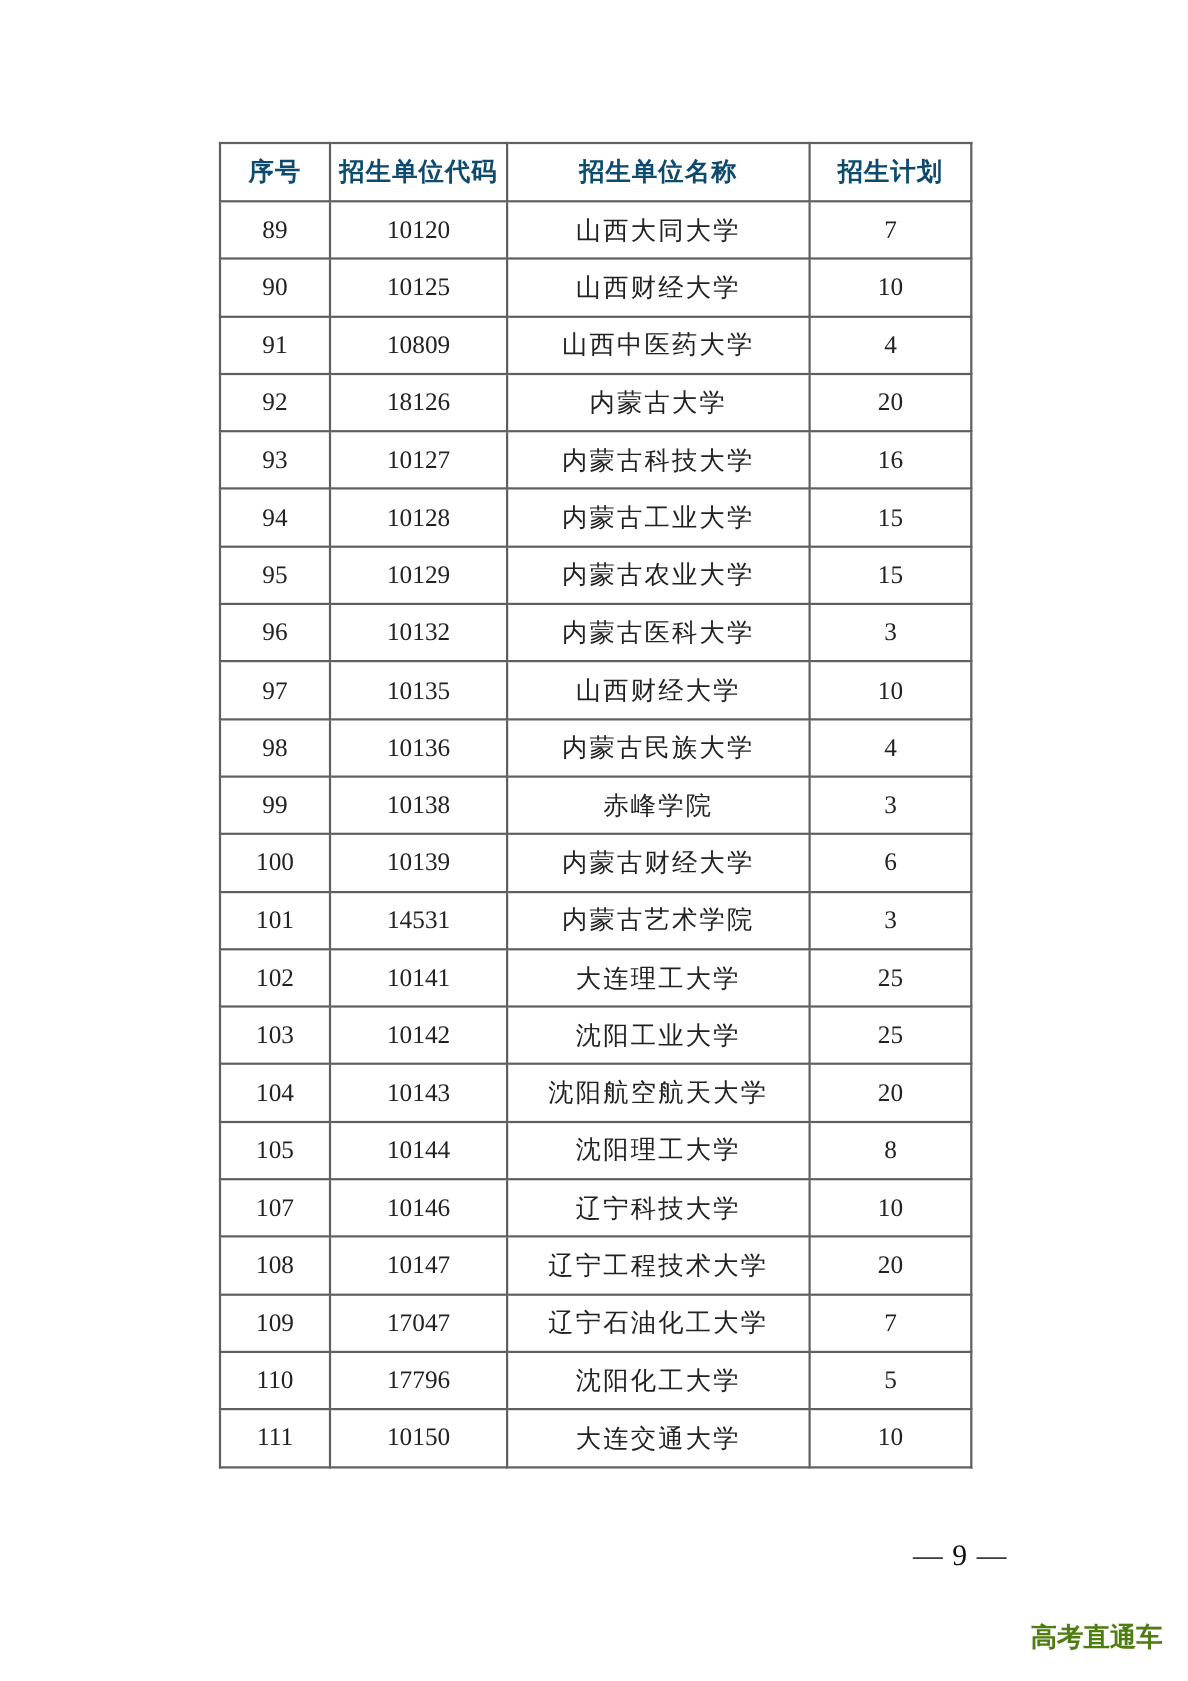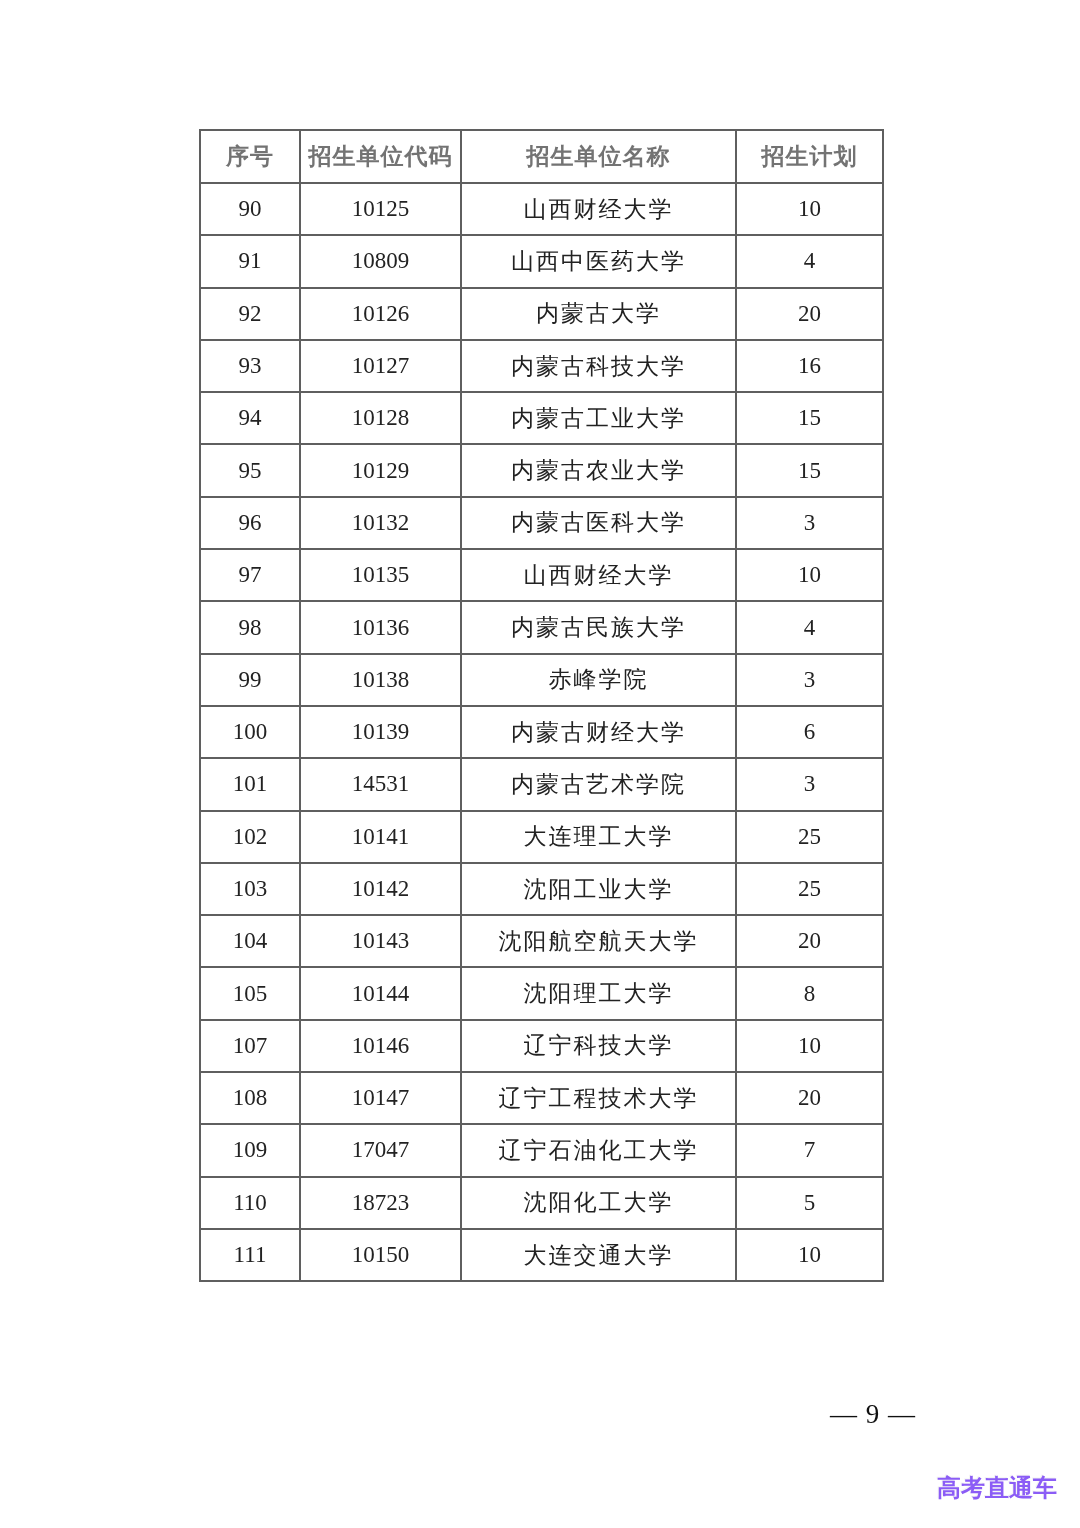--- a/index.html
+++ b/index.html
@@ -33,21 +33,21 @@
     padding: 0;
     overflow: hidden;
     white-space: nowrap;
   }
   .enroll-table th {
     height: 51px;
     font-family: Liberation Mono, monospace;
     font-weight: bold;
     font-size: 23px;
     letter-spacing: 1px;
-    color: #737373;
+    color: #0c4a6e;
   }
   .enroll-table td {
     height: 50.3px;
     font-size: 23px;
     color: #222222;
   }
   .enroll-table td.name-cell {
     letter-spacing: 2px;
   }
   .page-number {
@@ -60,21 +60,21 @@
     color: #101010;
     letter-spacing: 1px;
   }
   .watermark {
     position: absolute;
     top: 1472px;
     left: 937px;
     font-family: "Liberation Sans", "DejaVu Sans", sans-serif;
     font-weight: bold;
     font-size: 24px;
-    color: #8b5cf6;
+    color: #4d7c0f;
     letter-spacing: 0px;
     text-shadow: -1px -1px 0 #f4f4f4;
   }
 </style>
 </head>
 <body>
 
 <div class="page">
 
   <table class="enroll-table">
@@ -87,34 +87,40 @@
     <thead>
       <tr>
         <th>序号</th>
         <th>招生单位代码</th>
         <th>招生单位名称</th>
         <th>招生计划</th>
       </tr>
     </thead>
     <tbody>
         <tr>
+          <td class="serial-cell">89</td>
+          <td class="code-cell">10120</td>
+          <td class="name-cell">山西大同大学</td>
+          <td class="plan-cell">7</td>
+        </tr>
+        <tr>
           <td class="serial-cell">90</td>
           <td class="code-cell">10125</td>
           <td class="name-cell">山西财经大学</td>
           <td class="plan-cell">10</td>
         </tr>
         <tr>
           <td class="serial-cell">91</td>
           <td class="code-cell">10809</td>
           <td class="name-cell">山西中医药大学</td>
           <td class="plan-cell">4</td>
         </tr>
         <tr>
           <td class="serial-cell">92</td>
-          <td class="code-cell">10126</td>
+          <td class="code-cell">18126</td>
           <td class="name-cell">内蒙古大学</td>
           <td class="plan-cell">20</td>
         </tr>
         <tr>
           <td class="serial-cell">93</td>
           <td class="code-cell">10127</td>
           <td class="name-cell">内蒙古科技大学</td>
           <td class="plan-cell">16</td>
         </tr>
         <tr>
@@ -202,21 +208,21 @@
           <td class="plan-cell">20</td>
         </tr>
         <tr>
           <td class="serial-cell">109</td>
           <td class="code-cell">17047</td>
           <td class="name-cell">辽宁石油化工大学</td>
           <td class="plan-cell">7</td>
         </tr>
         <tr>
           <td class="serial-cell">110</td>
-          <td class="code-cell">18723</td>
+          <td class="code-cell">17796</td>
           <td class="name-cell">沈阳化工大学</td>
           <td class="plan-cell">5</td>
         </tr>
         <tr>
           <td class="serial-cell">111</td>
           <td class="code-cell">10150</td>
           <td class="name-cell">大连交通大学</td>
           <td class="plan-cell">10</td>
         </tr>
       </tbody>

